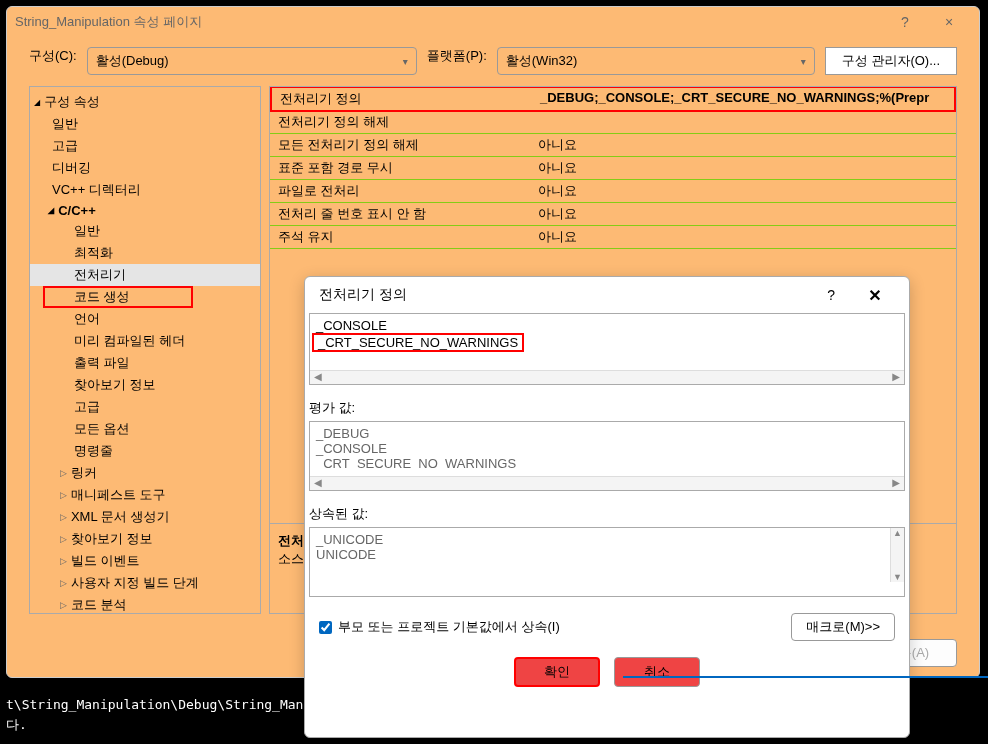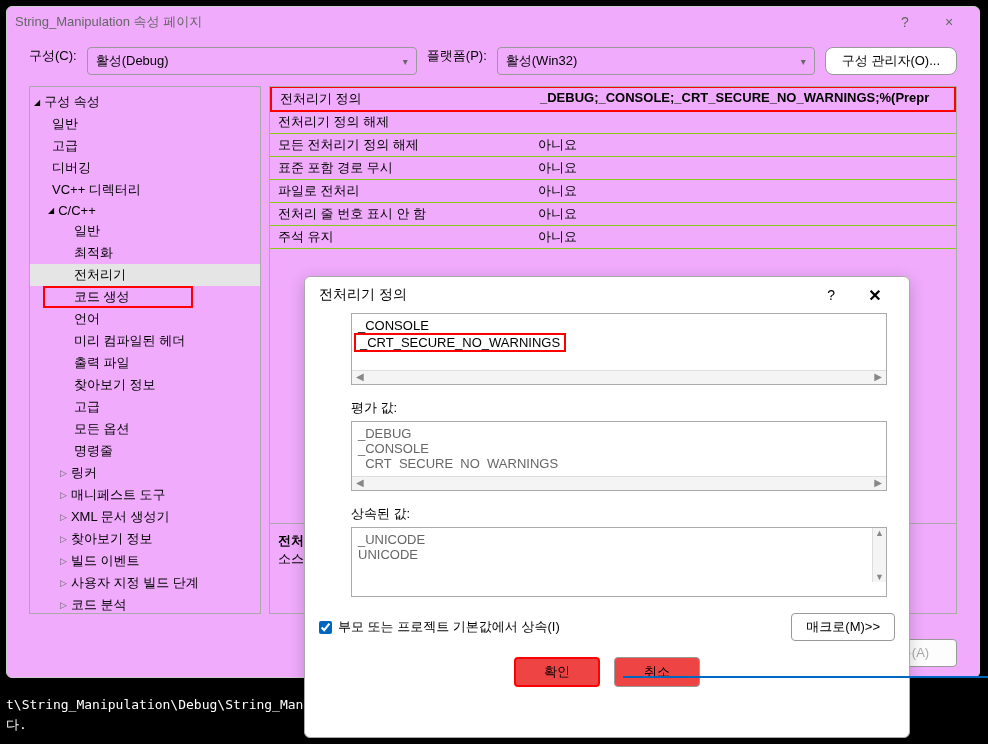--- a/index.html
+++ b/index.html
@@ -1,29 +1,29 @@
 <!DOCTYPE html>
 <html><head>
   <meta charset="utf-8">
   <style>
     * { box-sizing: border-box; margin: 0; padding: 0; font-family: "Malgun Gothic", "Segoe UI", sans-serif; }
     body { width: 988px; height: 744px; background: #000; position: relative; overflow: hidden; }
     
-    .main-dialog { position: absolute; left: 6px; top: 6px; width: 974px; height: 672px; background: #f0abfc; border: 1px solid #ccc; border-radius: 6px; }
+    .main-dialog { position: absolute; left: 6px; top: 6px; width: 974px; height: 672px; background: #fdba74; border: 1px solid #ccc; border-radius: 6px; }
     
     .titlebar { height: 30px; display: flex; align-items: center; padding: 0 8px; font-size: 13px; color: #666; }
     .titlebar-title { flex: 1; }
     .titlebar-btn { width: 44px; height: 28px; display: flex; align-items: center; justify-content: center; color: #666; font-size: 14px; cursor: default; }
     
     .config-row { display: flex; align-items: flex-start; gap: 10px; padding: 10px 22px; }
     .config-label { font-size: 13px; }
     .config-combo { flex: 1; height: 28px; border: 1px solid #999; border-radius: 4px; padding: 12px 8px; display: flex; align-items: center; font-size: 13px; position: relative; }
     .config-combo.short { flex: 0 0 318px; }
     .combo-arrow { position: absolute; right: 8px; font-size: 10px; color: #666; }
-    .config-btn { height: 28px; padding: 0 16px; border: 1px solid #999; border-radius: 8px; background: #fff; font-size: 13px; }
+    .config-btn { height: 28px; padding: 0 16px; border: 1px solid #999; border-radius: 0; background: #fff; font-size: 13px; }
     
     .main-area { display: flex; padding: 1px 22px; gap: 8px; height: 530px; }
     
     .tree-panel { width: 232px; border: 1px solid #aaa; padding: 4px 0; overflow: hidden; }
     .tree-item { padding: 2px 4px; font-size: 13px; display: flex; align-items: center; cursor: default; white-space: nowrap; }
     .tree-item.root::before { content: "◢"; font-size: 8px; margin-right: 4px; }
     .tree-item.expandable::before { content: "▷"; font-size: 9px; margin-right: 4px; color: #666; }
     .tree-item.expanded::before { content: "◢"; font-size: 8px; margin-right: 4px; }
     .tree-item.l1 { padding-left: 22px; }
     .tree-item.l2 { padding-left: 44px; }
@@ -42,21 +42,21 @@
     .dlg-actions { position: absolute; right: 22px; bottom: 10px; display: flex; gap: 10px; }
     .dlg-btn { width: 86px; height: 28px; border: 1px solid #999; border-radius: 4px; background: #fdfdfd; font-size: 13px; }
     .dlg-btn.disabled { color: #aaa; }
     
     
     .inner-dialog { position: absolute; left: 304px; top: 276px; width: 606px; height: 462px; background: #fff; border: 1px solid #aaa; border-radius: 6px; box-shadow: 0 4px 16px rgba(0,0,0,0.2); display: flex; flex-direction: column; }
     .inner-titlebar { height: 36px; display: flex; align-items: center; padding: 0 14px; font-size: 14px; }
     .inner-title { flex: 1; }
     .inner-close { width: 40px; text-align: center; font-size: 16px; font-weight: bold; }
     
-    .inner-section { padding: 0 22px; margin-left: 24px; }
+    .inner-section { padding: 0 4px; }
     .inner-listbox { border: 1px solid #aaa; height: 72px; position: relative; font-size: 13px; padding: 4px 6px; }
     .inner-listbox .entry { padding: 0; }
     .inner-listbox .entry.hl { display: inline-block; border: 2px solid #f00; padding: 0 4px; margin-left: -4px; }
     .inner-scroll { position: absolute; bottom: 0; left: 0; right: 0; height: 14px; background: #f4f4f4; border-top: 1px solid #ddd; display: flex; justify-content: space-between; padding: 0 4px; font-size: 10px; color: #888; }
     .inner-label { font-size: 13px; margin: 14px 0 4px 0; }
     .inner-readbox { border: 1px solid #aaa; height: 70px; position: relative; font-size: 13px; padding: 4px 6px; color: #666; }
     .inner-readbox .scroll-v { position: absolute; right: 0; top: 0; bottom: 14px; width: 14px; background: #f4f4f4; border-left: 1px solid #ddd; display: flex; flex-direction: column; justify-content: space-between; align-items: center; font-size: 9px; color: #888; }
     
     .inner-checkrow { display: flex; align-items: center; padding: 16px 14px 10px 14px; font-size: 13px; }
     .inner-checkrow input { margin-right: 6px; accent-color: #0067c0; }
@@ -98,21 +98,21 @@
     <button class="config-btn">구성 관리자(O)...</button>
   </div>
 
   <div class="main-area">
     <div class="tree-panel">
       <div class="tree-item root">구성 속성</div>
       <div class="tree-item l1">일반</div>
       <div class="tree-item l1">고급</div>
       <div class="tree-item l1">디버깅</div>
       <div class="tree-item l1">VC++ 디렉터리</div>
-      <div class="tree-item expanded" style="padding-left:18px;">C/C++</div>
+      <div class="tree-item expanded" style="padding-left:18px;font-weight:bold;">C/C++</div>
       <div class="tree-item l2">일반</div>
       <div class="tree-item l2">최적화</div>
       <div class="tree-item l2 selected">전처리기</div>
       <div class="tree-item l2">코드 생성</div>
       <div class="tree-item l2">언어</div>
       <div class="tree-item l2">미리 컴파일된 헤더</div>
       <div class="tree-item l2">출력 파일</div>
       <div class="tree-item l2">찾아보기 정보</div>
       <div class="tree-item l2">고급</div>
       <div class="tree-item l2">모든 옵션</div>

